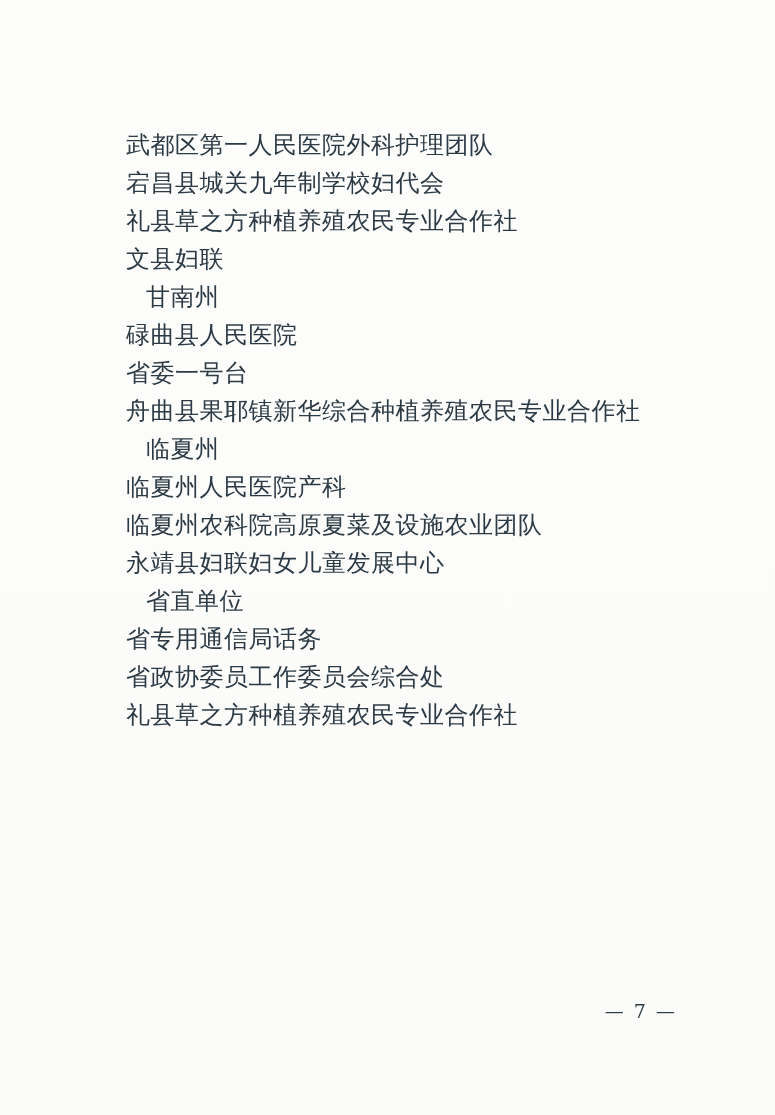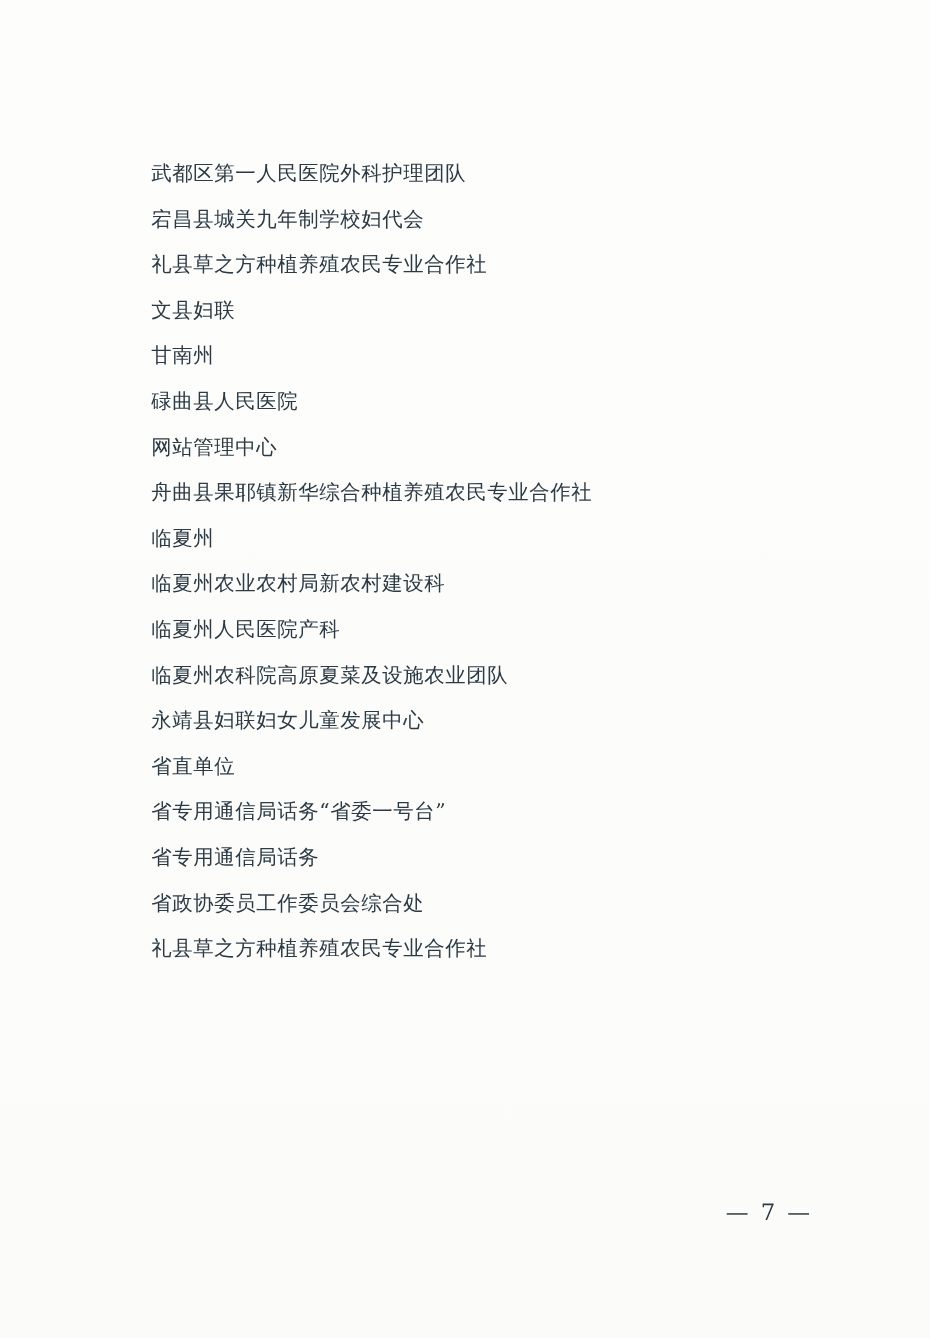--- a/index.html
+++ b/index.html
@@ -21,28 +21,29 @@
     inset: 0;
     background: linear-gradient(180deg, #fdfdfb 0%, #fcfcfa 45%, #fbfbf9 100%);
   }
   .content {
     position: absolute;
     left: 126px;
     top: 126px;
     width: 520px;
   }
   .line {
-    font-size: 17px;
+    font-size: 24px;
     line-height: 38px;
     letter-spacing: 0.5px;
     color: #2b3a45;
     white-space: nowrap;
   }
   .line.heading {
     text-indent: 0px;
+    margin-left: 20px;
   }
   .footer {
     position: absolute;
     right: 98px;
     top: 1000px;
     font-size: 19px;
     letter-spacing: 2px;
     color: #2b3a45;
   }
 </style>
@@ -50,28 +51,26 @@
 <body>
 
 <div class="page">
   <div class="content">
     <div class="line">武都区第一人民医院外科护理团队</div>
     <div class="line">宕昌县城关九年制学校妇代会</div>
     <div class="line">礼县草之方种植养殖农民专业合作社</div>
     <div class="line">文县妇联</div>
     <div class="line heading">甘南州</div>
     <div class="line">碌曲县人民医院</div>
-    <div class="line">网站管理中心</div>
+    <div class="line">省委一号台</div>
     <div class="line">舟曲县果耶镇新华综合种植养殖农民专业合作社</div>
     <div class="line heading">临夏州</div>
-    <div class="line">临夏州农业农村局新农村建设科</div>
     <div class="line">临夏州人民医院产科</div>
     <div class="line">临夏州农科院高原夏菜及设施农业团队</div>
     <div class="line">永靖县妇联妇女儿童发展中心</div>
     <div class="line heading">省直单位</div>
-    <div class="line">省专用通信局话务“省委一号台”</div>
     <div class="line">省专用通信局话务</div>
     <div class="line">省政协委员工作委员会综合处</div>
     <div class="line">礼县草之方种植养殖农民专业合作社</div>
   </div>
 
   <div class="footer">— 7 —</div>
 </div>
 
 </body></html>

